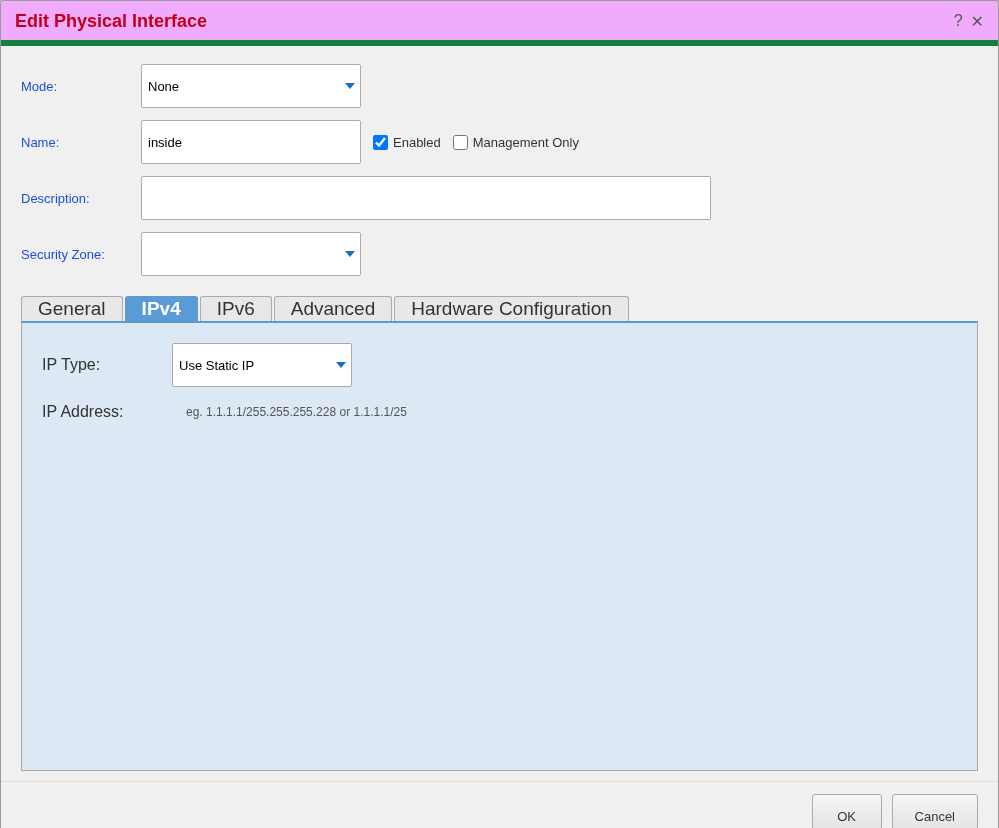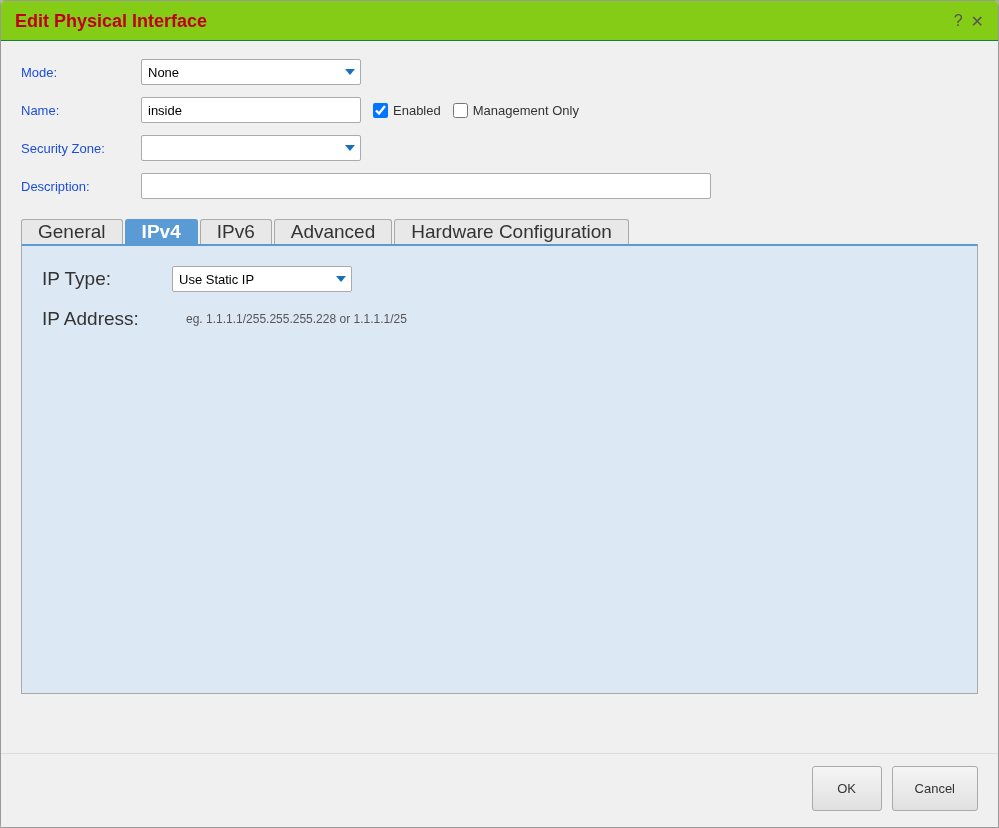--- a/index.html
+++ b/index.html
@@ -17,23 +17,23 @@
       border: 1px solid #999;
       border-radius: 4px;
       width: 999px;
       min-height: 828px;
       display: flex;
       flex-direction: column;
       box-shadow: 2px 2px 8px rgba(0,0,0,0.4);
       position: relative;
     }
     .dialog-titlebar {
-      background: #84cc16;
+      background: #f0abfc;
       padding: 10px 14px 8px;
-      border-bottom: 1px solid #15803d;
+      border-bottom: 6px solid #15803d;
       display: flex;
       align-items: center;
       justify-content: space-between;
       border-radius: 4px 4px 0 0;
       gap: 24px;
     }
     .dialog-title {
       color: #c0001a;
       font-size: 18px;
       font-weight: bold;
@@ -68,21 +68,21 @@
       align-items: center;
       gap: 12px;
       flex: 1;
     }
     select, input[type="text"] {
       border: 1px solid #aaa;
       border-radius: 2px;
       padding: 4px 6px;
       font-size: 13px;
       background: white;
-      height: 26px;
+      height: 44px;
     }
     select {
       appearance: none;
       -webkit-appearance: none;
       padding-right: 22px;
       background-image: none;
       cursor: pointer;
     }
     .select-wrapper {
       position: relative;
@@ -162,21 +162,21 @@
       min-height: 450px;
     }
     .tab-form-row {
       display: flex;
       align-items: center;
       margin-bottom: 16px;
     }
     .tab-form-label {
       width: 130px;
       color: #333;
-      font-size: 19px;
+      font-size: 16px;
     }
     .select-ip-type {
       width: 180px;
     }
     .input-ip-address {
       width: 300px;
     }
     .ip-hint {
       color: #555;
       font-size: 12px;
@@ -244,33 +244,33 @@
           <span>Enabled</span>
         </label>
         <label class="checkbox-label">
           <input type="checkbox" style="">
           <span>Management Only</span>
         </label>
       </div>
     </div>
 
     <div class="form-row">
+      <label class="form-label">Description:</label>
+      <input type="text" class="input-description" value="" style="">
+    </div>
+
+    <div class="form-row">
       <label class="form-label">Security Zone:</label>
       <div class="form-control-group">
         <div class="select-wrapper">
           <select class="select-security">
             <option value=""></option>
           </select>
         </div>
       </div>
-    </div>
-
-    <div class="form-row">
-      <label class="form-label">Description:</label>
-      <input type="text" class="input-description" value="" style="">
     </div>
 
     <div class="tabs-container">
       <div class="tabs-row">
         <div class="tab">
           <span>General</span>
         </div>
         <div class="tab active">
           <span>IPv4</span>
         </div>

